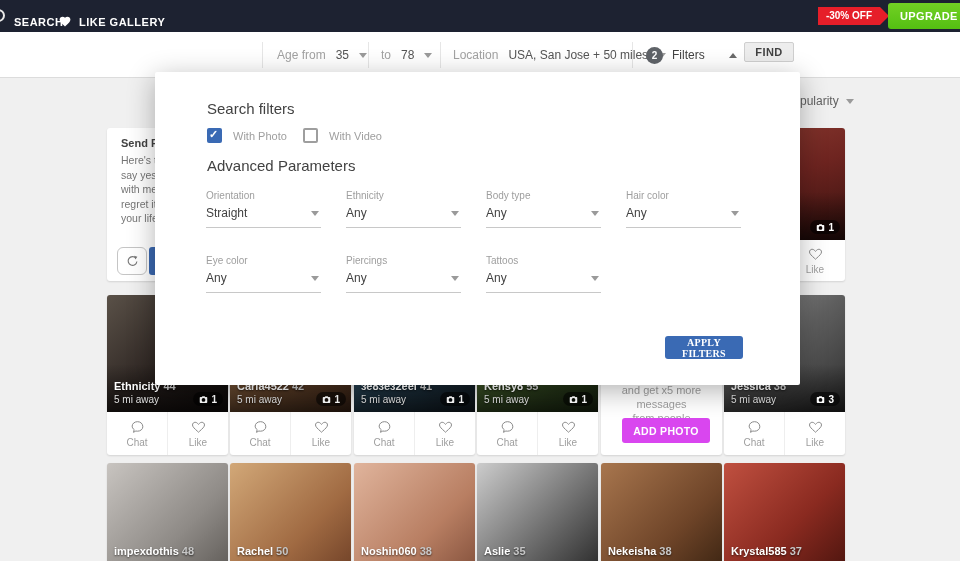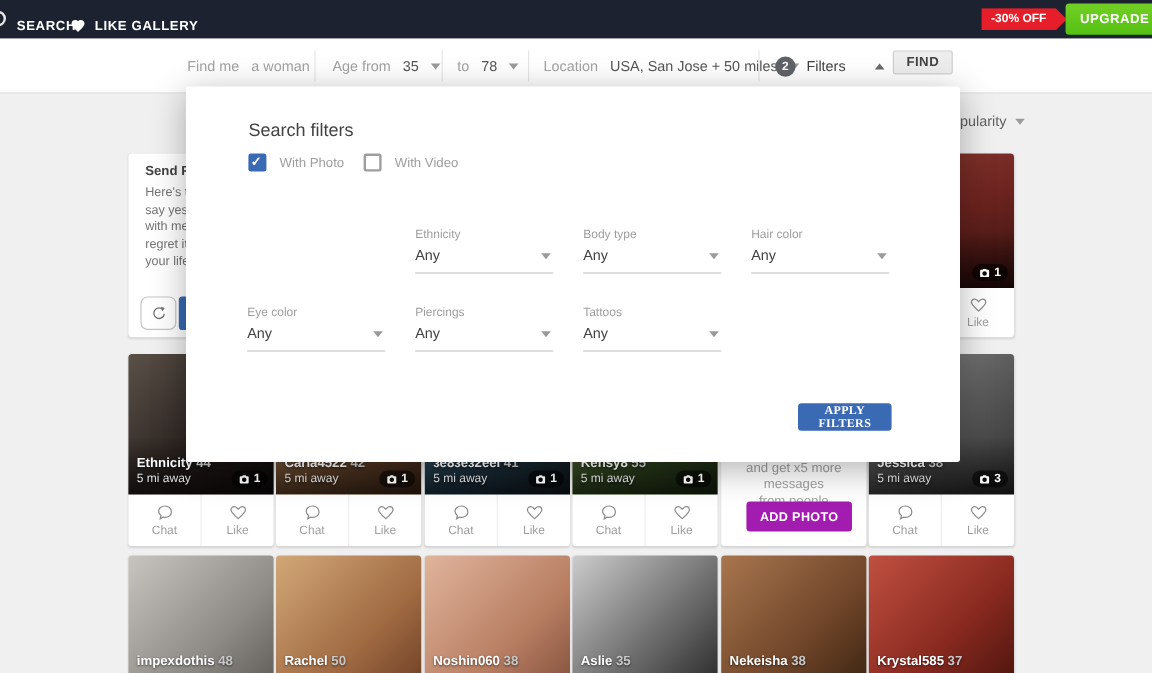--- a/index.html
+++ b/index.html
@@ -81,21 +81,21 @@
   .flirt-line { padding-left:14px; font-size:10.5px; color:#757575; line-height:14.5px; white-space:nowrap; overflow:hidden; }
   .refresh-btn { position:absolute; left:10px; top:119px; width:30px; height:28px; border:1px solid #c5c5c5;
                  border-radius:6px; background:#fff; display:flex; align-items:center; justify-content:center; cursor:pointer; }
   .flirt-send { position:absolute; left:42px; top:119px; width:70px; height:28px; background:#3a68b0;
                 border:none; border-radius:3px; cursor:pointer; }
 
   
   .promo-card { left:601px; top:295px; height:160px; }
   .promo-text { position:absolute; left:0; right:0; top:88px; text-align:center; font-size:11px;
                 color:#9e9e9e; line-height:14px; }
-  .addphoto-btn { position:absolute; left:21px; top:123px; width:88px; height:25px; background:#a21caf;
+  .addphoto-btn { position:absolute; left:21px; top:123px; width:88px; height:25px; background:#d946ef;
                   border:none; border-radius:3px; color:#fff; font-family:inherit; font-size:10.5px;
                   font-weight:bold; letter-spacing:.3px; cursor:pointer; }
 
   
   .bcard { position:absolute; top:463px; width:121px; height:120px; border-radius:3px; overflow:hidden;
            box-shadow:0 1px 2px rgba(0,0,0,.12); cursor:pointer; z-index:1; }
   .bname { position:absolute; left:7px; top:82px; font-size:11px; font-weight:bold; color:#fff;
            text-shadow:0 1px 2px rgba(0,0,0,.6); white-space:nowrap; }
   .bname .age { color:#c7c7c7; margin-left:3px; }
 
@@ -137,24 +137,20 @@
       </span>
       <span>LIKE GALLERY</span>
     </div>
     <div class="ribbon">
       <span>-30% OFF</span>
     </div>
     <button class="upgrade-btn">UPGRADE NOW</button>
   </header>
 
   <div class="searchrow">
-    <div class="sr" style="left:156px; gap:10px;">
-      <span class="sr-label">Find me</span>
-      <span class="sr-label">a woman</span>
-    </div>
     <span class="vdiv" style="left:262px;"></span>
     <div class="sr" style="left:277px; gap:10px;">
       <span class="sr-label">Age from</span>
       <span class="sr-value">35</span>
       <span class="caret-d"></span>
     </div>
     <span class="vdiv" style="left:368px;"></span>
     <div class="sr" style="left:381px; gap:10px;">
       <span class="sr-label">to</span>
       <span class="sr-value">78</span>
@@ -388,21 +384,27 @@
   <div class="bcard ph-b6" style="left:724px;">
     <span class="bname"><span>Krystal585</span><span class="age">37</span></span>
   </div>
 
   <div class="modal">
     <div class="m-title">Search filters</div>
     <span class="cb checked" style="left:52px;"></span>
     <span class="cb-label" style="left:78px;">With Photo</span>
     <span class="cb unchecked" style="left:148px;"></span>
     <span class="cb-label" style="left:174px;">With Video</span>
-
+    <div class="m-sub">Advanced Parameters</div>
+
+    <div class="fld row1 c1">
+      <span class="f-label">Orientation</span>
+      <span class="f-value">Straight</span>
+      <span class="caret-d"></span>
+    </div>
     <div class="fld row1 c2">
       <span class="f-label">Ethnicity</span>
       <span class="f-value">Any</span>
       <span class="caret-d"></span>
     </div>
     <div class="fld row1 c3">
       <span class="f-label">Body type</span>
       <span class="f-value">Any</span>
       <span class="caret-d"></span>
     </div>

